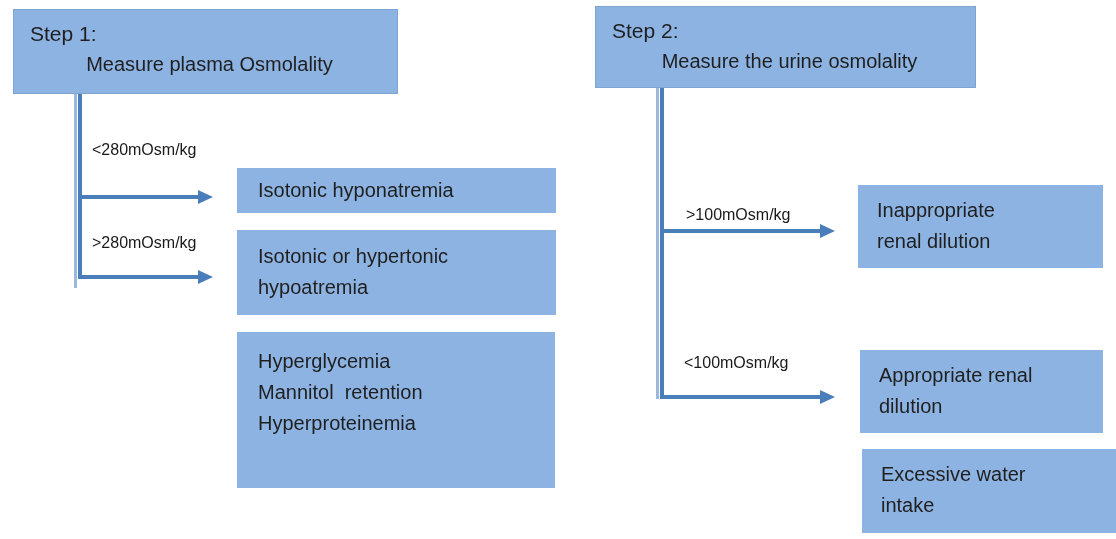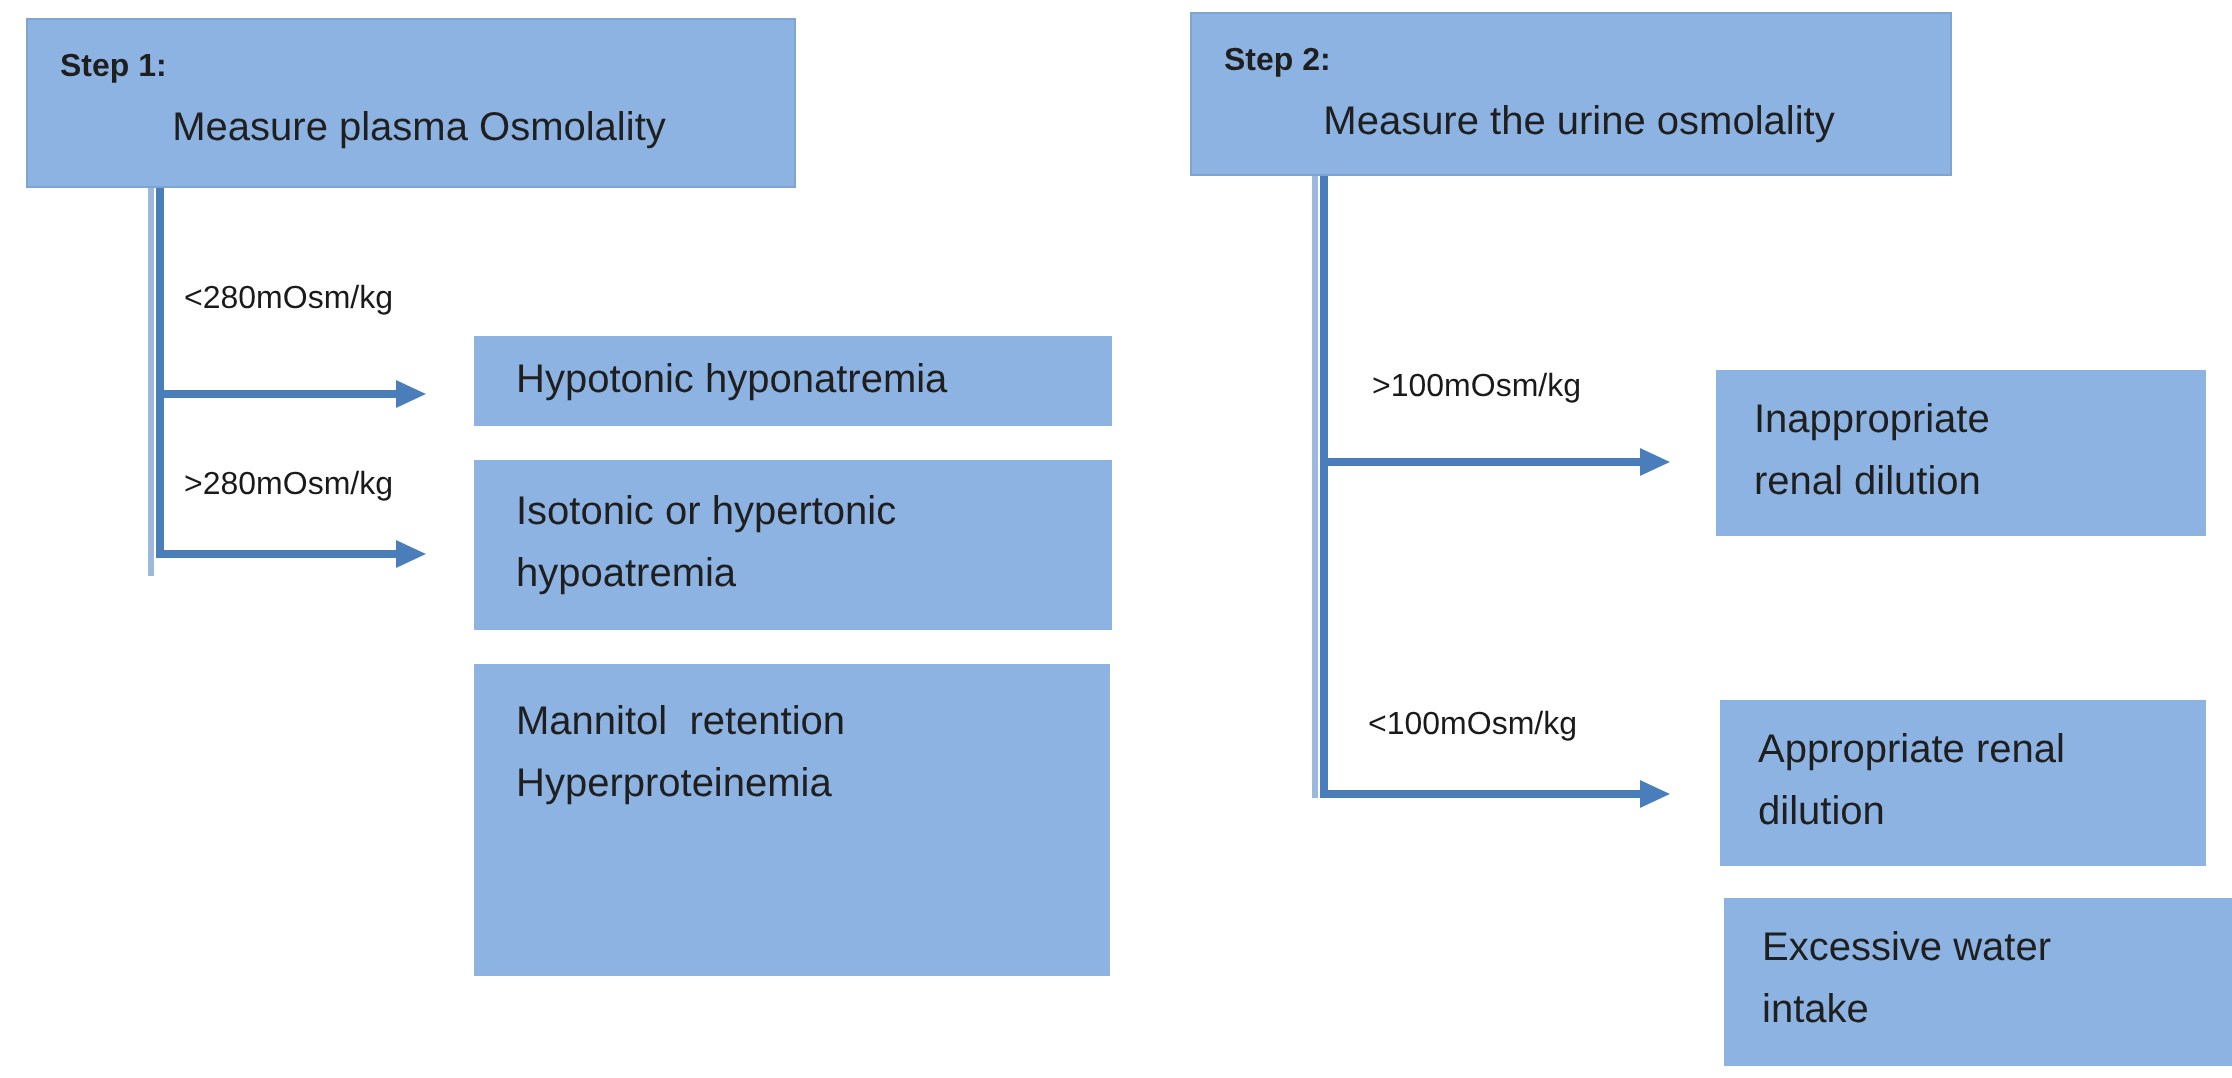--- a/index.html
+++ b/index.html
@@ -22,22 +22,22 @@
     color: #1f1f1f;
     box-sizing: border-box;
     font-size: 20px;
     line-height: 31px;
   }
   .stepbox {
     border: 1px solid #7EA4D2;
     padding: 9px 8px 0 16px;
   }
   .step-title {
-    font-weight: bold;
-    font-size: 16px;
+    font-weight: normal;
+    font-size: 21px;
     line-height: 30px;
     white-space: pre-wrap;
   }
   .step-sub {
     font-size: 20px;
     line-height: 30px;
     white-space: pre-wrap;
     text-align: center;
   }
   .txtline {
@@ -82,42 +82,43 @@
 
   <div class="branch-label" style="left:92px; top:141px;">&lt;280mOsm/kg</div>
   <div class="hline" style="left:78px; top:195px; width:121px; height:4px;"></div>
   <div class="arrowhead" style="left:198px; top:190px;"></div>
 
   <div class="branch-label" style="left:92px; top:234px;">&gt;280mOsm/kg</div>
   <div class="hline" style="left:78px; top:275px; width:121px; height:4px;"></div>
   <div class="arrowhead" style="left:198px; top:270px;"></div>
 
   <div class="box" style="left:237px; top:168px; width:319px; height:45px; padding:7px 0 0 21px;">
-    <div class="txtline">Hypotonic hyponatremia</div>
+    <div class="txtline">Isotonic hyponatremia</div>
   </div>
 
   <div class="box" style="left:237px; top:230px; width:319px; height:85px; padding:11px 0 0 21px;">
     <div class="txtline">Isotonic or hypertonic</div>
     <div class="txtline">hypoatremia</div>
   </div>
 
   <div class="box" style="left:237px; top:332px; width:318px; height:156px; padding:14px 0 0 21px;">
+    <div class="txtline">Hyperglycemia</div>
     <div class="txtline">Mannitol  retention</div>
     <div class="txtline">Hyperproteinemia</div>
   </div>
 
   <div class="box stepbox" style="left:595px; top:6px; width:381px; height:82px;">
     <div class="step-title">Step 2:</div>
     <div class="step-sub">Measure the urine osmolality</div>
   </div>
 
   <div class="vline-light" style="left:656px; top:88px; width:3px; height:311px;"></div>
   <div class="vline" style="left:660px; top:88px; width:4px; height:311px;"></div>
 
-  <div class="branch-label" style="left:686px; top:185px;">&gt;100mOsm/kg</div>
+  <div class="branch-label" style="left:686px; top:206px;">&gt;100mOsm/kg</div>
   <div class="hline" style="left:660px; top:229px; width:161px; height:4px;"></div>
   <div class="arrowhead" style="left:820px; top:224px;"></div>
 
   <div class="branch-label" style="left:684px; top:354px;">&lt;100mOsm/kg</div>
   <div class="hline" style="left:660px; top:395px; width:161px; height:4px;"></div>
   <div class="arrowhead" style="left:820px; top:390px;"></div>
 
   <div class="box" style="left:860px; top:350px; width:243px; height:83px; padding:10px 0 0 19px;">
     <div class="txtline">Appropriate renal</div>
     <div class="txtline">dilution</div>

